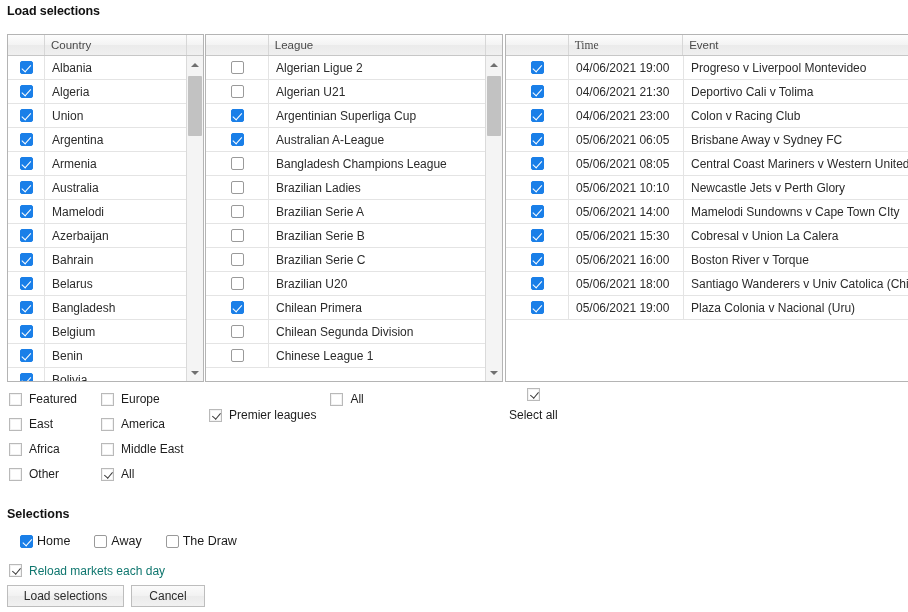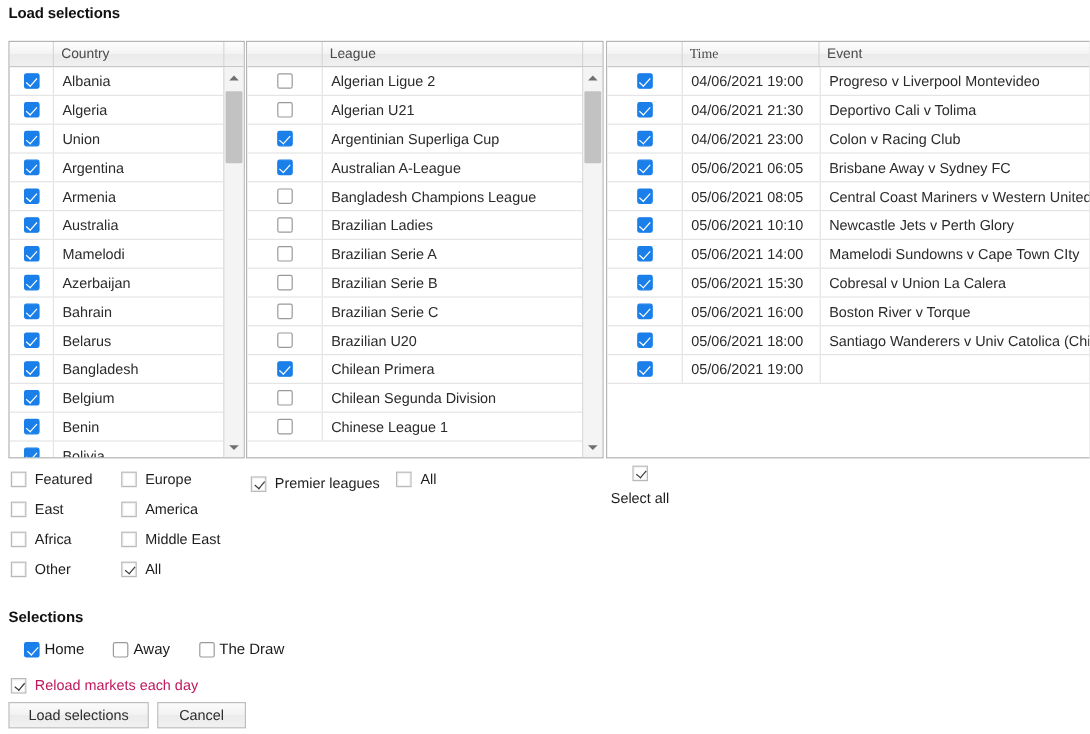--- a/index.html
+++ b/index.html
@@ -167,22 +167,22 @@
     position: absolute; left: 20px; top: 534px;
     display: flex; align-items: center;
     gap: 0px;
     font-size: 12.5px; color: #1a1a1a;
   }
   .selrow .opt { display: flex; align-items: center; gap: 4px; }
   .selrow .opt + .opt { margin-left: 24px; }
 
   .reload {
     position: absolute; left: 9px; top: 564px;
-    display: flex; align-items: center; gap: 7px;
-    font-size: 12px; color: #be185d;
+    display: flex; gap: 7px;
+    font-size: 12px; color: #0f766e;
   }
 
   .buttons { position: absolute; left: 7px; top: 585px; display: flex; gap: 7px; }
   .btn {
     height: 22px;
     border: 1px solid #bdbdbd;
     background: linear-gradient(to bottom, #fbfbfb 0%, #f2f2f2 48%, #ebebeb 50%, #f1f1f1 100%);
     font-family: "Liberation Sans", sans-serif;
     font-size: 12px;
     color: #2c2c2c;
@@ -474,20 +474,21 @@
             <span class="cb-blue on"></span>
           </div>
           <div class="cell text" style="width:115px">05/06/2021 18:00</div>
           <div class="cell text last" style="width:224px">Santiago Wanderers v Univ Catolica (Chi)</div>
         </div>
         <div class="row">
           <div class="cell check" style="width:63px">
             <span class="cb-blue on"></span>
           </div>
           <div class="cell text" style="width:115px">05/06/2021 19:00</div>
+          <div class="cell text last" style="width:224px">Plaza Colonia v Nacional (Uru)</div>
         </div>
       </div>
   </div>
 
   <div class="filters">
     <div class="fcol" id="filter-col1" style="left:9px; top:0px;">
         <div class="fitem">
           <span class="cb-classic"></span>
           <span>Featured</span>
         </div>
@@ -516,21 +517,21 @@
         <div class="fitem">
           <span class="cb-classic"></span>
           <span>Middle East</span>
         </div>
         <div class="fitem">
           <span class="cb-classic on"></span>
           <span>All</span>
         </div>
       </div>
     <div class="fcol" id="filter-col3" style="left:209px; top:0px; display:flex; gap:14px;">
-        <div class="fitem" style="margin-top: 4px;">
+        <div class="fitem" style="margin-top: 16px;">
           <span class="cb-classic on"></span>
           <span>Premier leagues</span>
         </div>
         <div class="fitem" style="margin-top: 0px;">
           <span class="cb-classic"></span>
           <span>All</span>
         </div>
       </div>
   </div>
 

